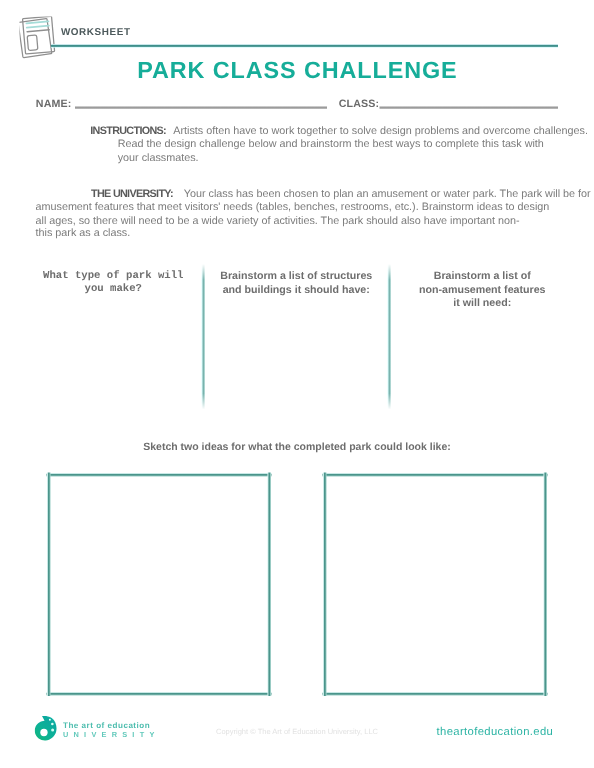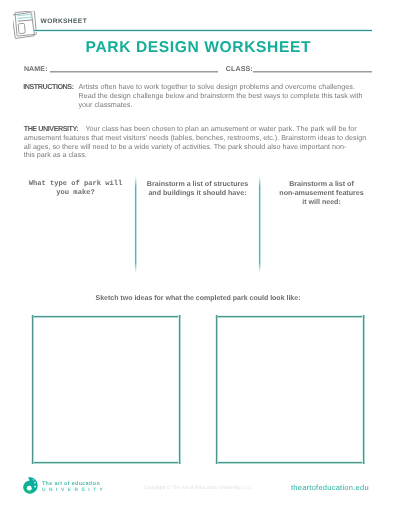--- a/index.html
+++ b/index.html
@@ -19,21 +19,21 @@
          font-size:15.6px;font-weight:bold;color:#16ad99;letter-spacing:0.6px;
          line-height:16px;text-indent:0.6px;}
 
   
   .field-lbl{position:absolute;font-size:7.1px;font-weight:bold;letter-spacing:0.1px;
              color:#6b6b6b;line-height:8px;}
   .field-line{position:absolute;height:3px;background:linear-gradient(to bottom,rgba(0,0,0,0) 0%,rgba(0,0,0,0) 20%,rgba(150,150,150,0.95) 45%,rgba(150,150,150,0.95) 72%,rgba(0,0,0,0) 95%,rgba(0,0,0,0) 100%);}
 
   
   .para{position:absolute;font-size:7.2px;line-height:8.65px;color:#7b7b7b;white-space:nowrap;}
-  .para b{color:#5a5a5a;font-weight:bold;letter-spacing:-0.45px;}
+  .para b{color:#5a5a5a;font-weight:bold;letter-spacing:-0.45px;margin-left:37px;}
   .para .ln{display:block;}
   .para .lead-w{display:inline-block;width:55.3px;}
 
   
   .col{position:absolute;text-align:center;font-size:7.1px;line-height:8.9px;
        font-weight:bold;color:#6d6d6d;}
   .vrule{position:absolute;width:3.2px;
          background:linear-gradient(to right,rgba(220,255,255,0) 0%,#dcffff 22%,#6aa7a1 47%,#96c9c4 72%,rgba(230,250,250,0) 100%);
          -webkit-mask-image:linear-gradient(to bottom,rgba(0,0,0,0) 0%,rgba(0,0,0,1) 11%,rgba(0,0,0,1) 89%,rgba(0,0,0,0) 100%);
          mask-image:linear-gradient(to bottom,rgba(0,0,0,0) 0%,rgba(0,0,0,1) 11%,rgba(0,0,0,1) 89%,rgba(0,0,0,0) 100%);}
@@ -80,21 +80,21 @@
         <line x1="5.3" y1="6.7" x2="20.1" y2="6.7"></line>
       </g>
       <g fill="none" stroke="#8f8f8f" stroke-width="0.95" stroke-linecap="round">
         <line x1="5.3" y1="9.5" x2="20.1" y2="9.5"></line>
       </g>
     </g>
   </svg>
   <div class="ws-label">WORKSHEET</div>
   <div class="hdr-rule"></div>
 
-  <div class="title">PARK DESIGN WORKSHEET</div>
+  <div class="title">PARK CLASS CHALLENGE</div>
 
   <div class="field-lbl" style="left:23.9px;top:65.2px;">NAME:</div>
   <div class="field-line" style="left:50px;top:70.2px;width:168px;"></div>
   <div class="field-lbl" style="left:225.8px;top:65.2px;">CLASS:</div>
   <div class="field-line" style="left:253px;top:70.2px;width:119px;"></div>
 
   <div class="para" style="left:23.2px;top:83.3px;">
     <span class="ln"><b class="lead-w">INSTRUCTIONS:</b><span>Artists often have to work together to solve design problems and overcome challenges.</span></span>
     <span class="ln" style="padding-left:55.3px;">Read the design challenge below and brainstorm the best ways to complete this task with</span>
     <span class="ln" style="padding-left:55.3px;">your classmates.</span>

